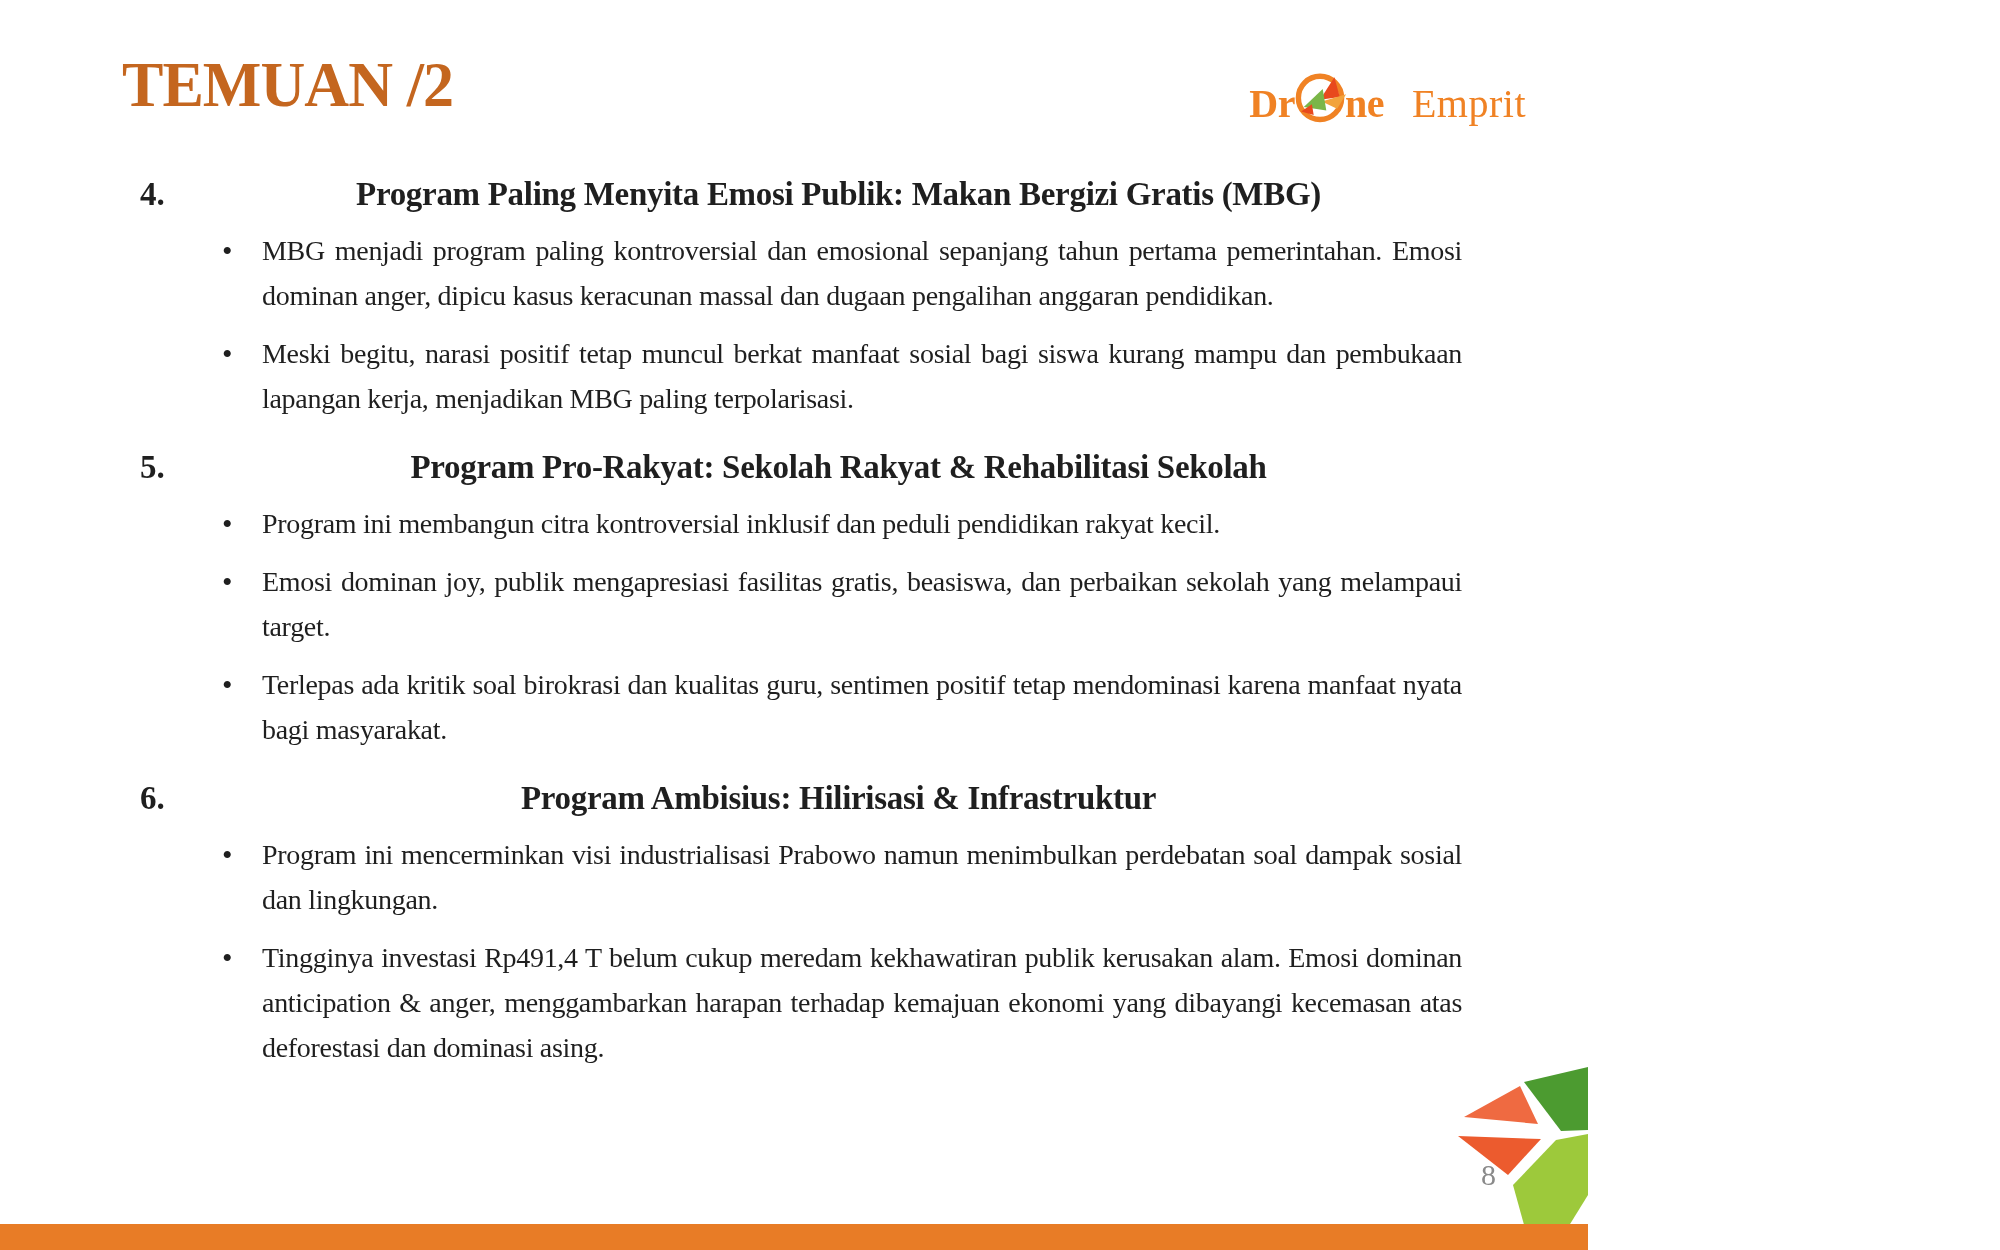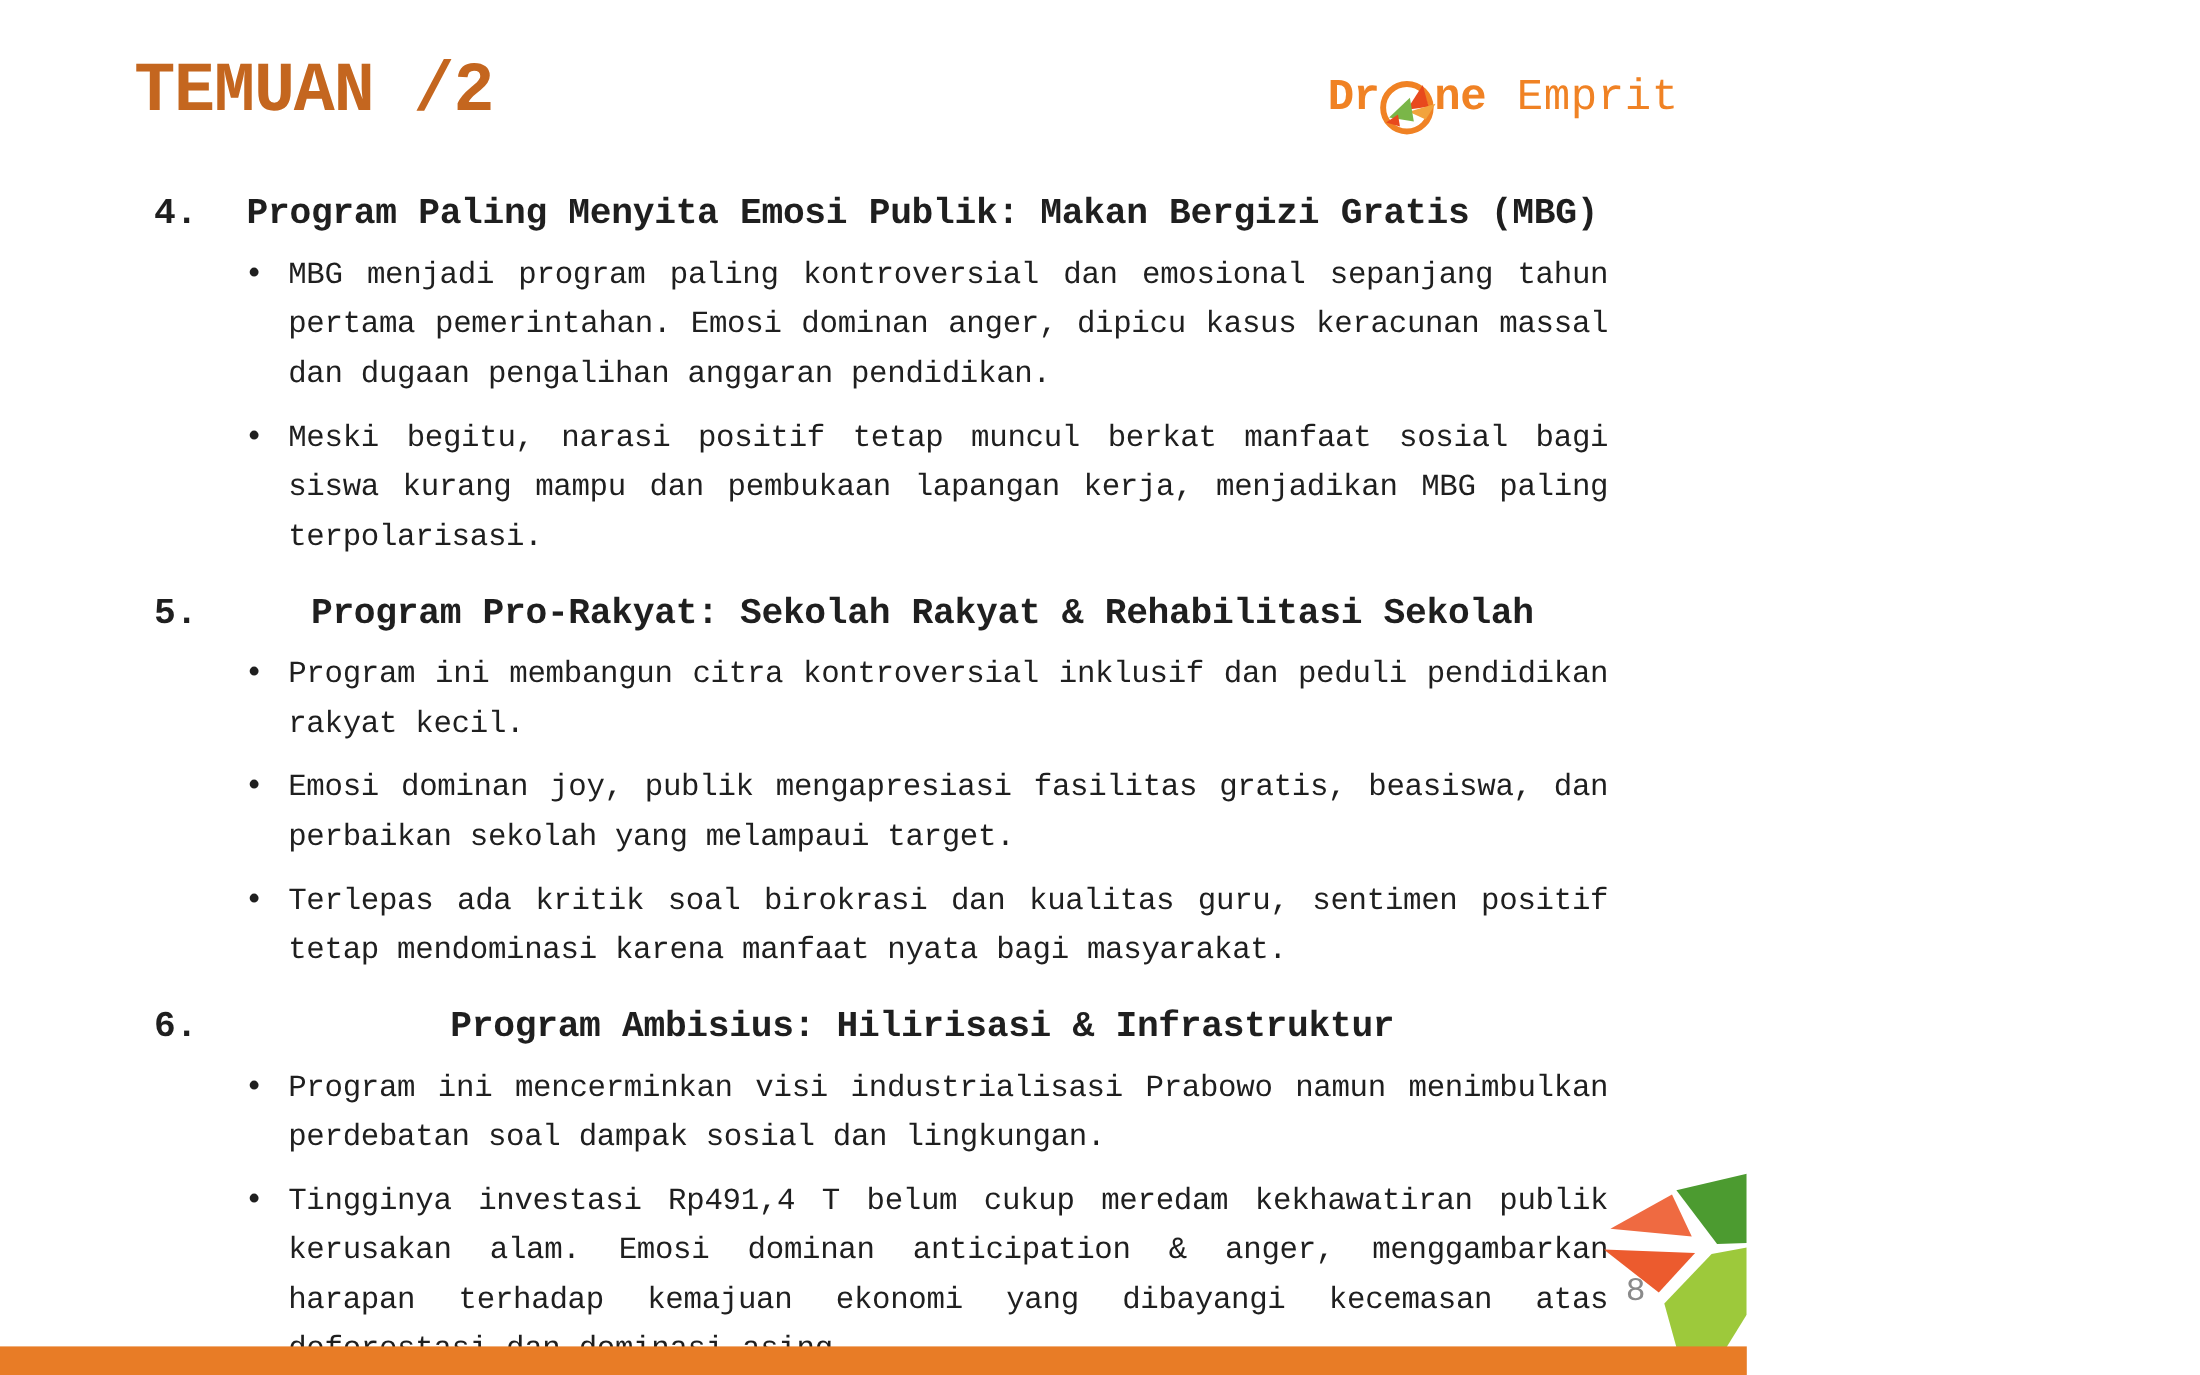--- a/index.html
+++ b/index.html
@@ -1,34 +1,34 @@
 <!DOCTYPE html>
 <html style="--title_orange: #C4661F; --logo_orange: #F08224; --body_text: #1F1F1F; --bar_orange: #E87C26; --deco_orange_light: #EF6A41; --deco_orange: #EC5B2E; --deco_green_dark: #4C9B30; --deco_green_light: #9DC93B; --page_number_gray: #8A8A8A;"><head>
 <meta charset="utf-8">
 <style>
   html,body{margin:0;padding:0;background:#ffffff;}
   .slide{
     position:relative;
     width:1588px;height:1250px;
     background:#ffffff;
     overflow:hidden;
-    font-family:Liberation Mono, monospace;
+    font-family:Liberation Serif, serif;
     color:var(--body_text,#1F1F1F);
   }
   
   .title{
     position:absolute;left:122px;top:48px;margin:0;
     font-size:64px;font-weight:700;letter-spacing:-1px;
     color:var(--title_orange,#C4661F);
     transform:scaleX(0.97);transform-origin:left;
   }
   
   .logo{
     position:absolute;top:70px;right:62px;
-    display:flex;align-items:flex-start;line-height:1;
+    display:flex;align-items:flex-end;line-height:1;
     white-space:nowrap;
   }
   .logo .logo-bold{
     font-size:40px;font-weight:700;color:var(--logo_orange,#F08224);
     letter-spacing:-0.5px;
   }
   .logo .logo-light{
     font-size:40px;font-weight:400;color:var(--logo_orange,#F08224);
     letter-spacing:0.5px;
     margin-left:28px;

